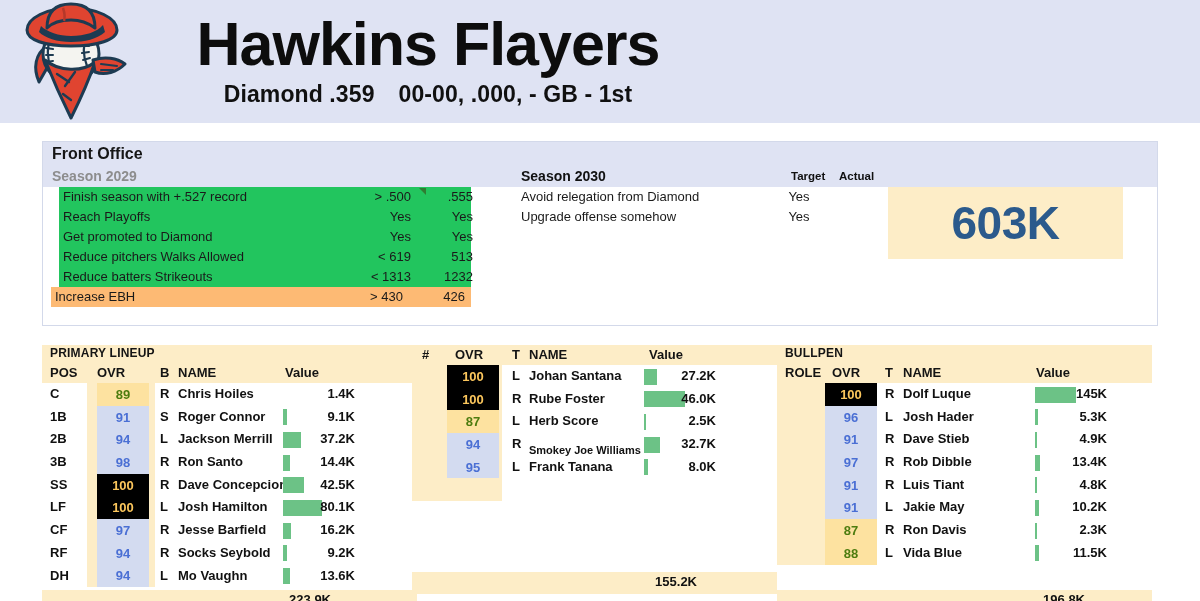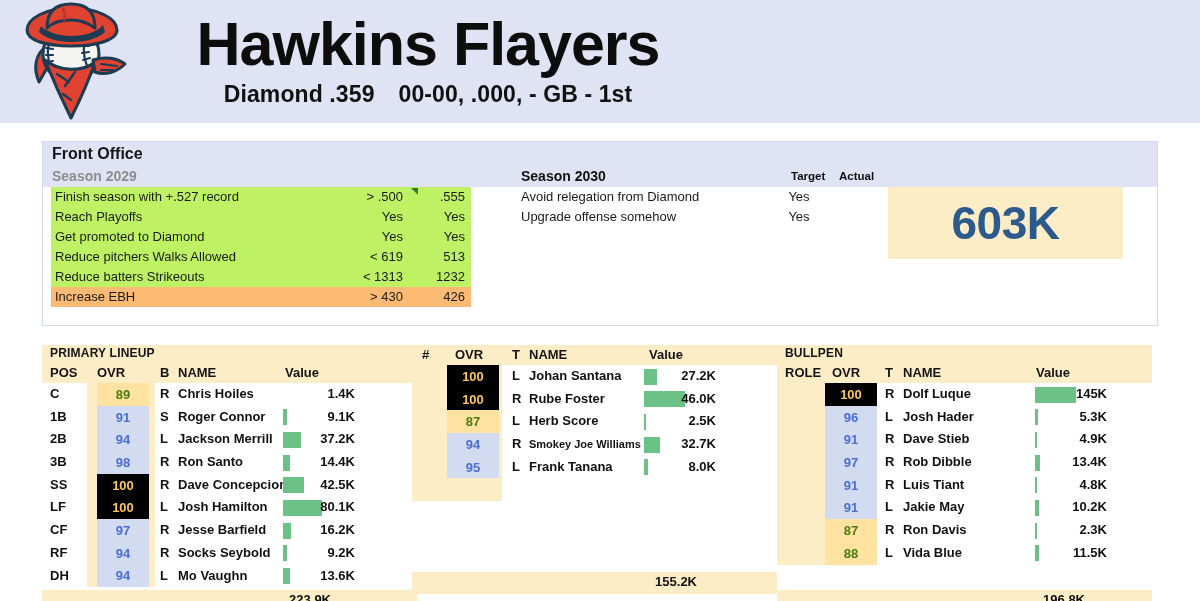--- a/index.html
+++ b/index.html
@@ -87,21 +87,21 @@
   #fo-left-goals {
     position: absolute; left: 8px; top: 45px;
     width: 420px;
   }
   .goal-row {
     height: 20px;
     position: relative;
     font-size: 13px;
     color: #1a1a1a;
   }
-  .goal-row.ok  { background: #bef264; }
+  .goal-row.ok  { background: #22c55e; margin-left: 8px; }
   .goal-row.bad { background: #fdba74; }
   .goal-label {
     position: absolute; left: 4px; top: 2px;
     white-space: nowrap;
   }
   .goal-target {
     position: absolute; left: 280px; top: 2px;
     width: 72px; text-align: right;
   }
   .goal-actual {
@@ -460,21 +460,21 @@
         <span class="val-wrap" style="left: 232px; width: 72px;">
           <span class="val-bar" style="width: 2px;"></span>
           <span class="val-text">2.5K</span>
         </span>
       </div>
       <div class="roster-row">
         <span class="cell cell-pos" style="left: 5px; width: 18px; text-align: center;">4</span>
         <span class="ovr-strip" style="left: 0px; width: 90px; background: rgb(253, 237, 199);"></span>
         <span class="ovr-box ovr-blue" style="left: 35px; width: 52px;">94</span>
         <span class="cell cell-hand" style="left: 100px;">R</span>
-        <span class="cell cell-name small" style="left: 117px; top: 5px;">Smokey Joe Williams</span>
+        <span class="cell cell-name small" style="left: 117px; top: 11px;">Smokey Joe Williams</span>
         <span class="val-wrap" style="left: 232px; width: 72px;">
           <span class="val-bar" style="width: 16px;"></span>
           <span class="val-text">32.7K</span>
         </span>
       </div>
       <div class="roster-row">
         <span class="cell cell-pos" style="left: 5px; width: 18px; text-align: center;">5</span>
         <span class="ovr-strip" style="left: 0px; width: 90px; background: rgb(253, 237, 199);"></span>
         <span class="ovr-box ovr-blue" style="left: 35px; width: 52px;">95</span>
         <span class="cell cell-hand" style="left: 100px;">L</span>

